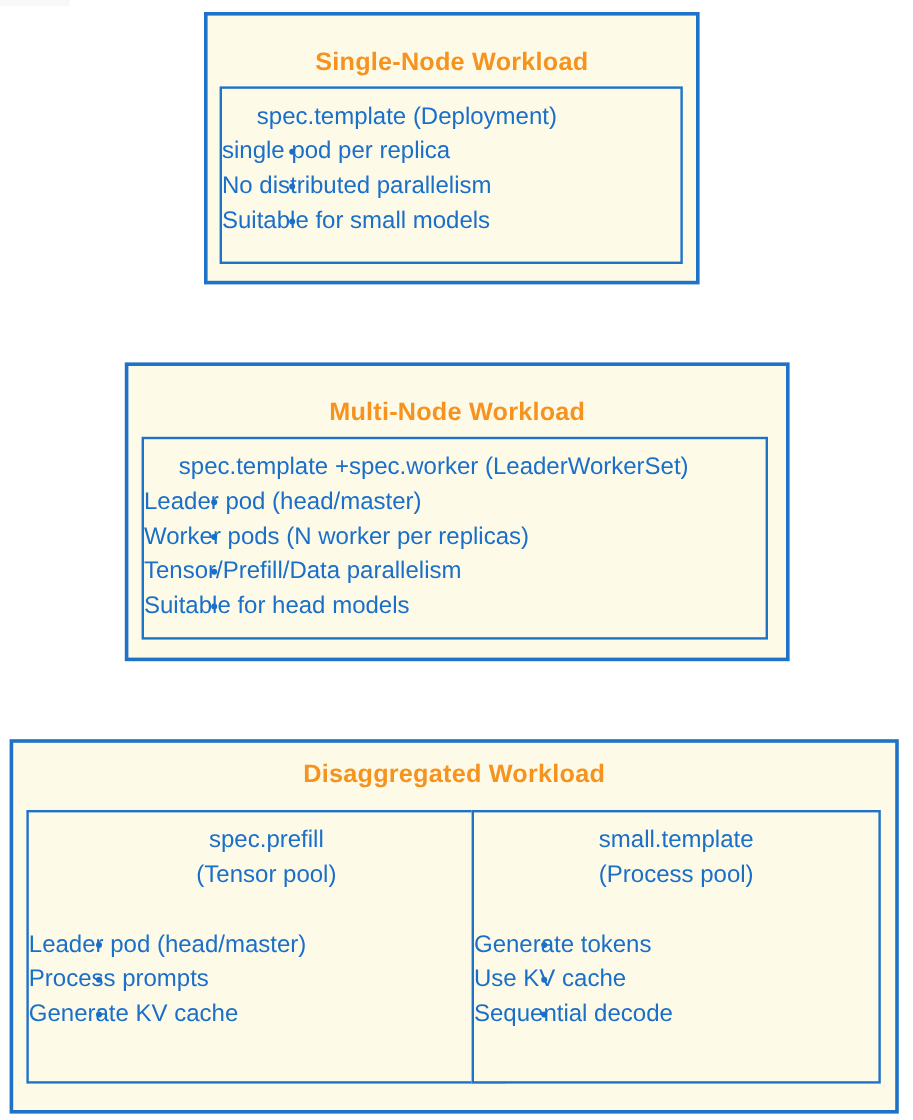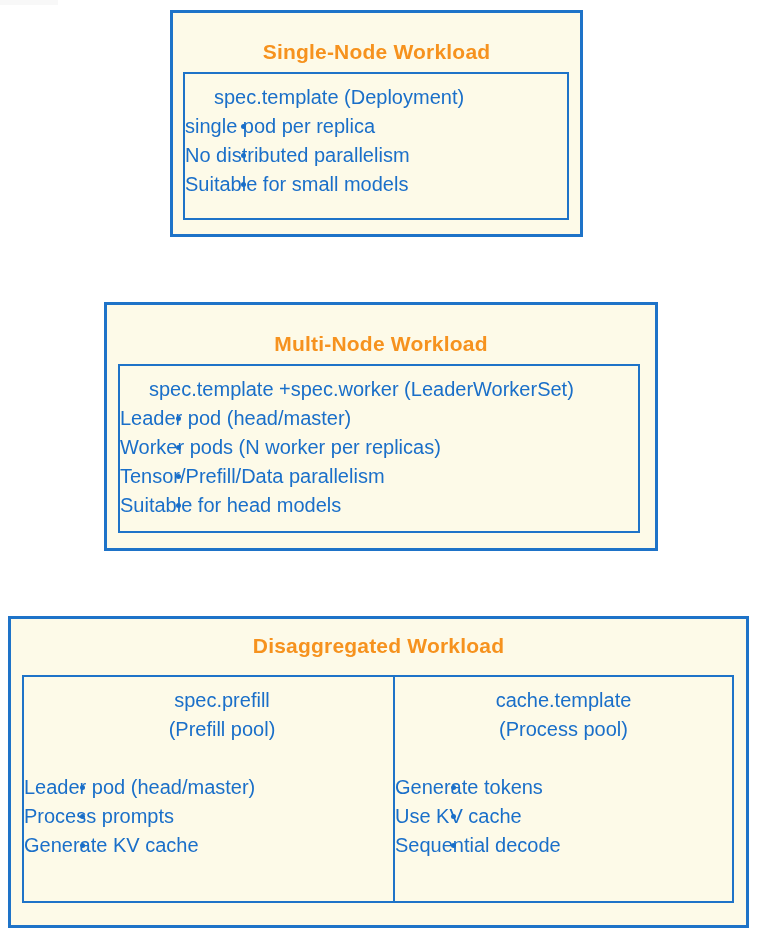--- a/index.html
+++ b/index.html
@@ -87,31 +87,31 @@
       <li>Suitable for head models</li>
     </ul>
   </div>
 
   <div class="outer" style="left:8px;top:616px;width:741px;height:312px;">
     <div class="title pad12">Disaggregated Workload</div>
   </div>
 
   <div class="inner" style="left:22px;top:675px;width:400px;height:228px;">
     <div class="hdr-center">spec.prefill</div>
-    <div class="hdr-center">(Prefill pool)</div>
+    <div class="hdr-center">(Tensor pool)</div>
     <div class="spacer"></div>
     <ul class="bullets">
       <li>Leader pod (head/master)</li>
       <li>Process prompts</li>
       <li>Generate KV cache</li>
     </ul>
   </div>
 
   <div class="inner" style="left:393px;top:675px;width:341px;height:228px;">
-    <div class="hdr-center">cache.template</div>
+    <div class="hdr-center">small.template</div>
     <div class="hdr-center">(Process pool)</div>
     <div class="spacer"></div>
     <ul class="bullets">
       <li>Generate tokens</li>
       <li>Use KV cache</li>
       <li>Sequential decode</li>
     </ul>
   </div>
 
 </div>

